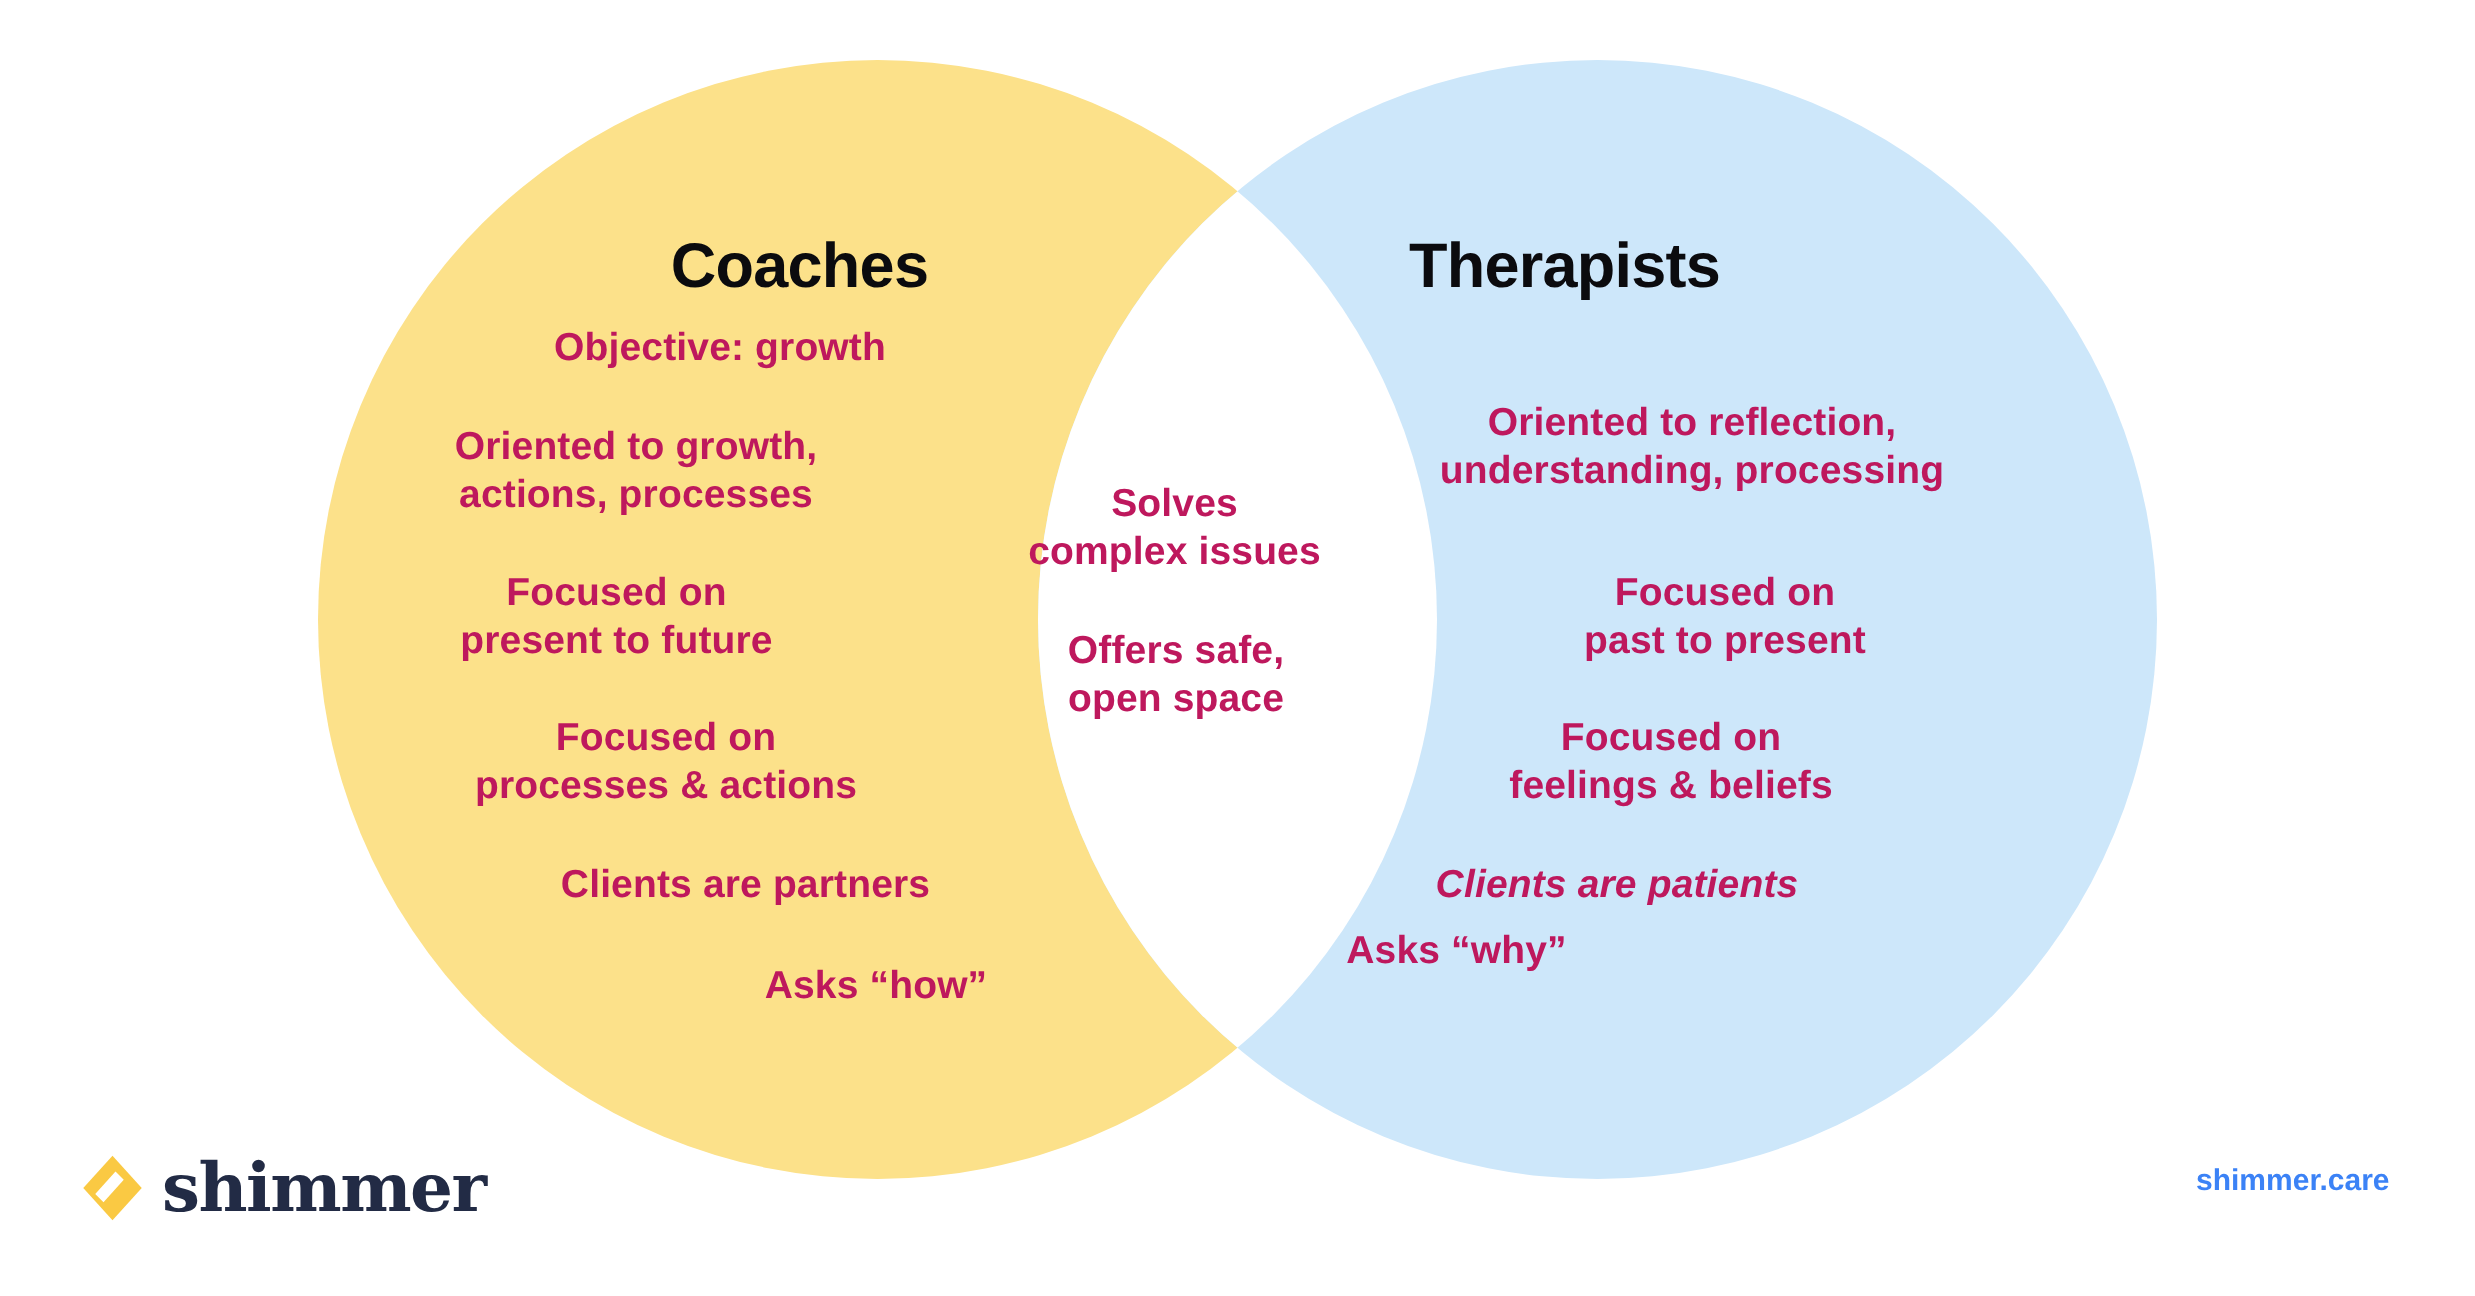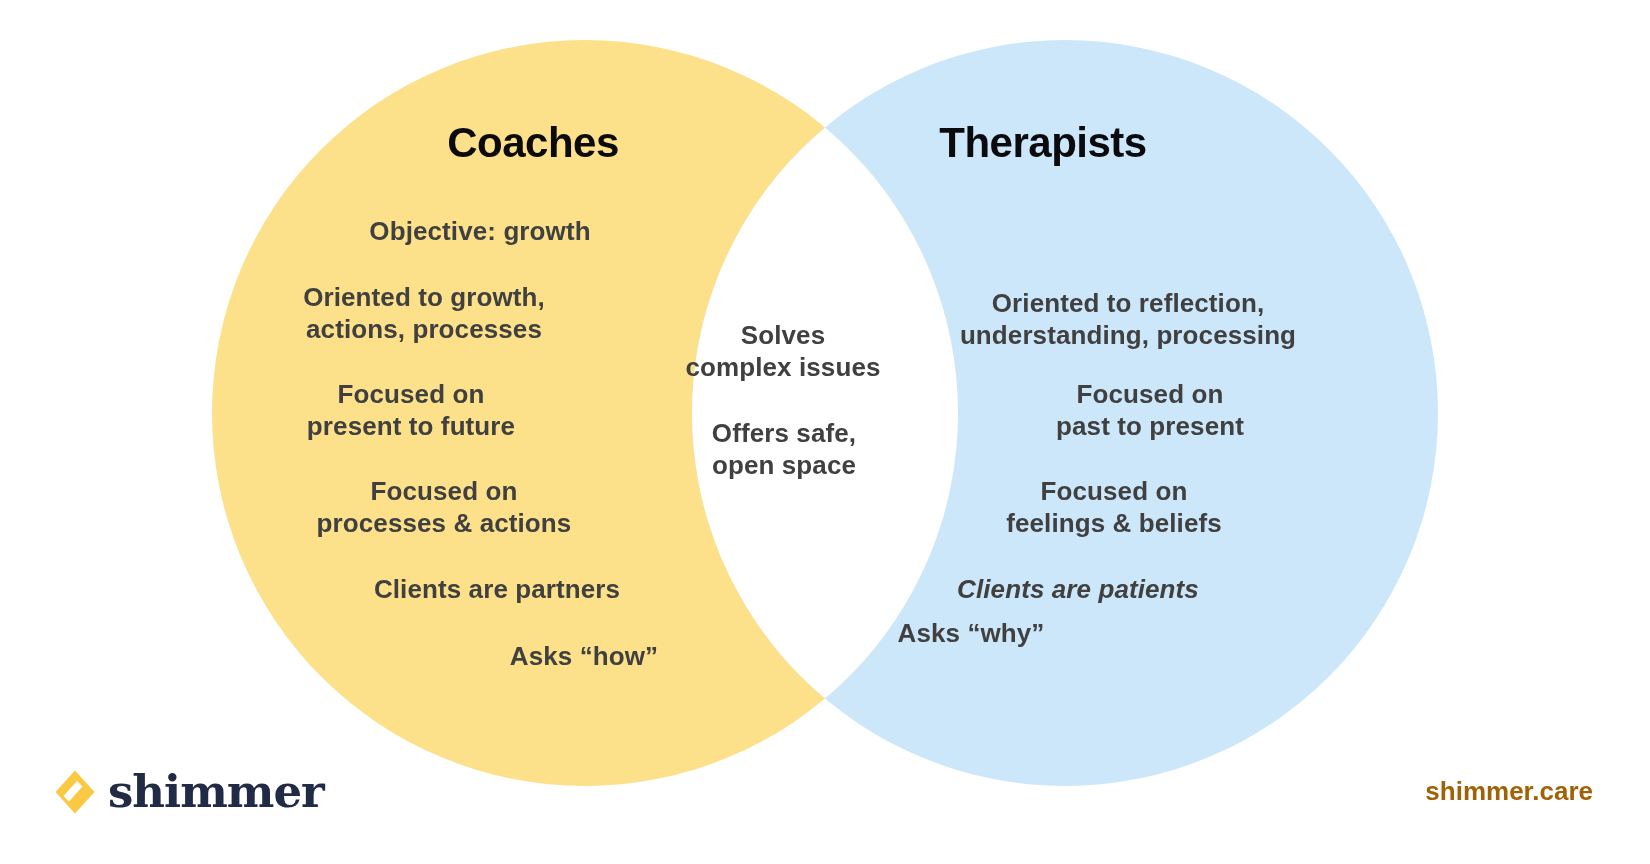--- a/index.html
+++ b/index.html
@@ -16,30 +16,31 @@
 
   .lbl {
     position: absolute;
     transform: translate(-50%, -50%);
     text-align: center;
     white-space: pre-line;
     font-size: 26px;
     line-height: 32px;
     font-weight: 600;
     letter-spacing: 0.1px;
-    color: #404040;
+    color: #be185d;
   }
   .title {
     position: absolute;
     transform: translate(-50%, -50%);
     font-size: 42px;
     font-weight: 800;
     letter-spacing: -0.5px;
     color: #0b0b0e;
     white-space: nowrap;
+    margin-top: 34px;
   }
 
   .footer-left {
     position: absolute;
     left: 55px;
     top: 769px;
     display: flex;
     align-items: center;
     gap: 13px;
   }
@@ -48,23 +49,23 @@
     font-weight: 700;
     font-size: 45px;
     line-height: 45px;
     letter-spacing: -1px;
     color: #222b45;
   }
   .site-link {
     position: absolute;
     right: 57px;
     top: 776px;
-    font-size: 26px;
+    font-size: 20px;
     font-weight: 600;
-    color: #a16207;
+    color: #3b82f6;
     white-space: nowrap;
   }
 </style>
 </head>
 <body>
 
 <div class="canvas">
 
   <svg class="venn" width="1650" height="864" viewBox="0 0 1650 864">
     <defs>
@@ -88,21 +89,21 @@
   <div class="lbl" style="left:444px; top:507px;">Focused on
 processes &amp; actions</div>
   <div class="lbl" style="left:497px; top:589px;">Clients are partners</div>
   <div class="lbl" style="left:584px; top:656px;">Asks “how”</div>
 
   <div class="lbl" style="left:783px; top:351px;">Solves
 complex issues</div>
   <div class="lbl" style="left:784px; top:449px;">Offers safe,
 open space</div>
 
-  <div class="lbl" style="left:1128px; top:319px;">Oriented to reflection,
+  <div class="lbl" style="left:1128px; top:297px;">Oriented to reflection,
 understanding, processing</div>
   <div class="lbl" style="left:1150px; top:410px;">Focused on
 past to present</div>
   <div class="lbl" style="left:1114px; top:507px;">Focused on
 feelings &amp; beliefs</div>
   <div class="lbl" style="left:1078px; top:589px;font-style:italic;">Clients are patients</div>
   <div class="lbl" style="left:971px; top:633px;">Asks “why”</div>
 
   <div class="footer-left">
     <svg width="40" height="44" viewBox="0 0 40 44">

